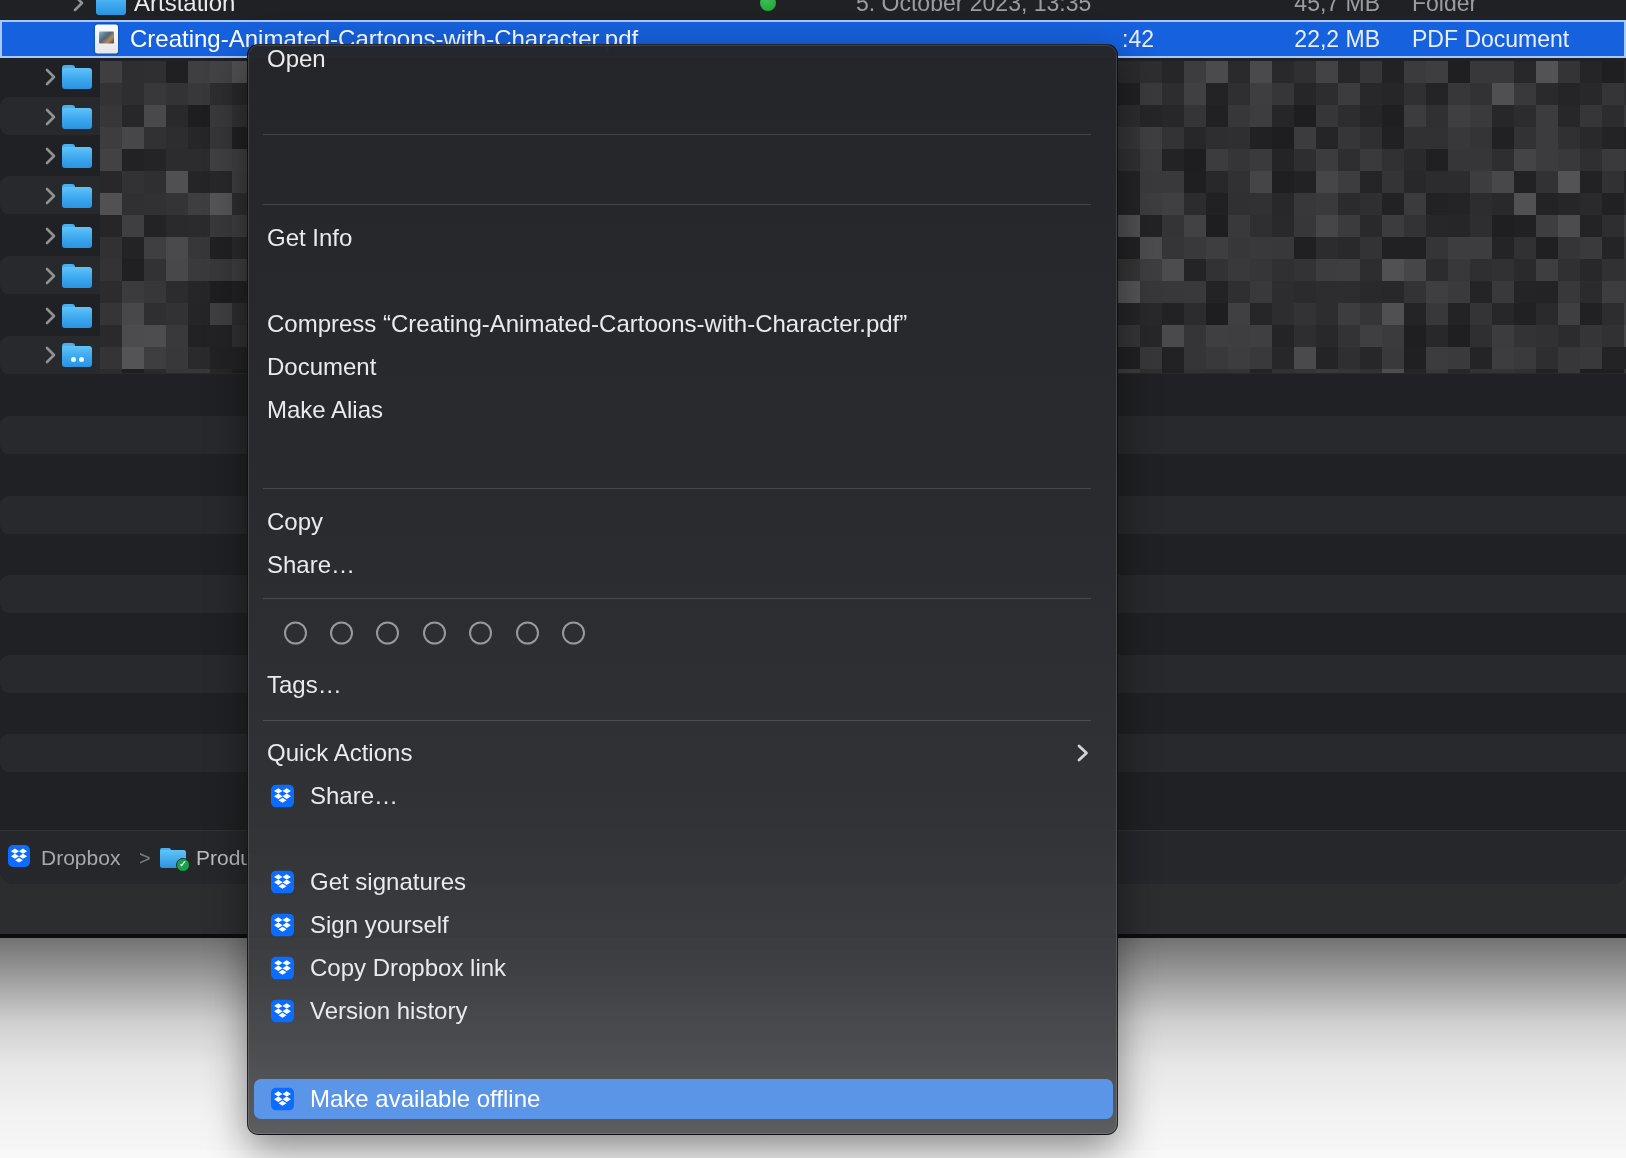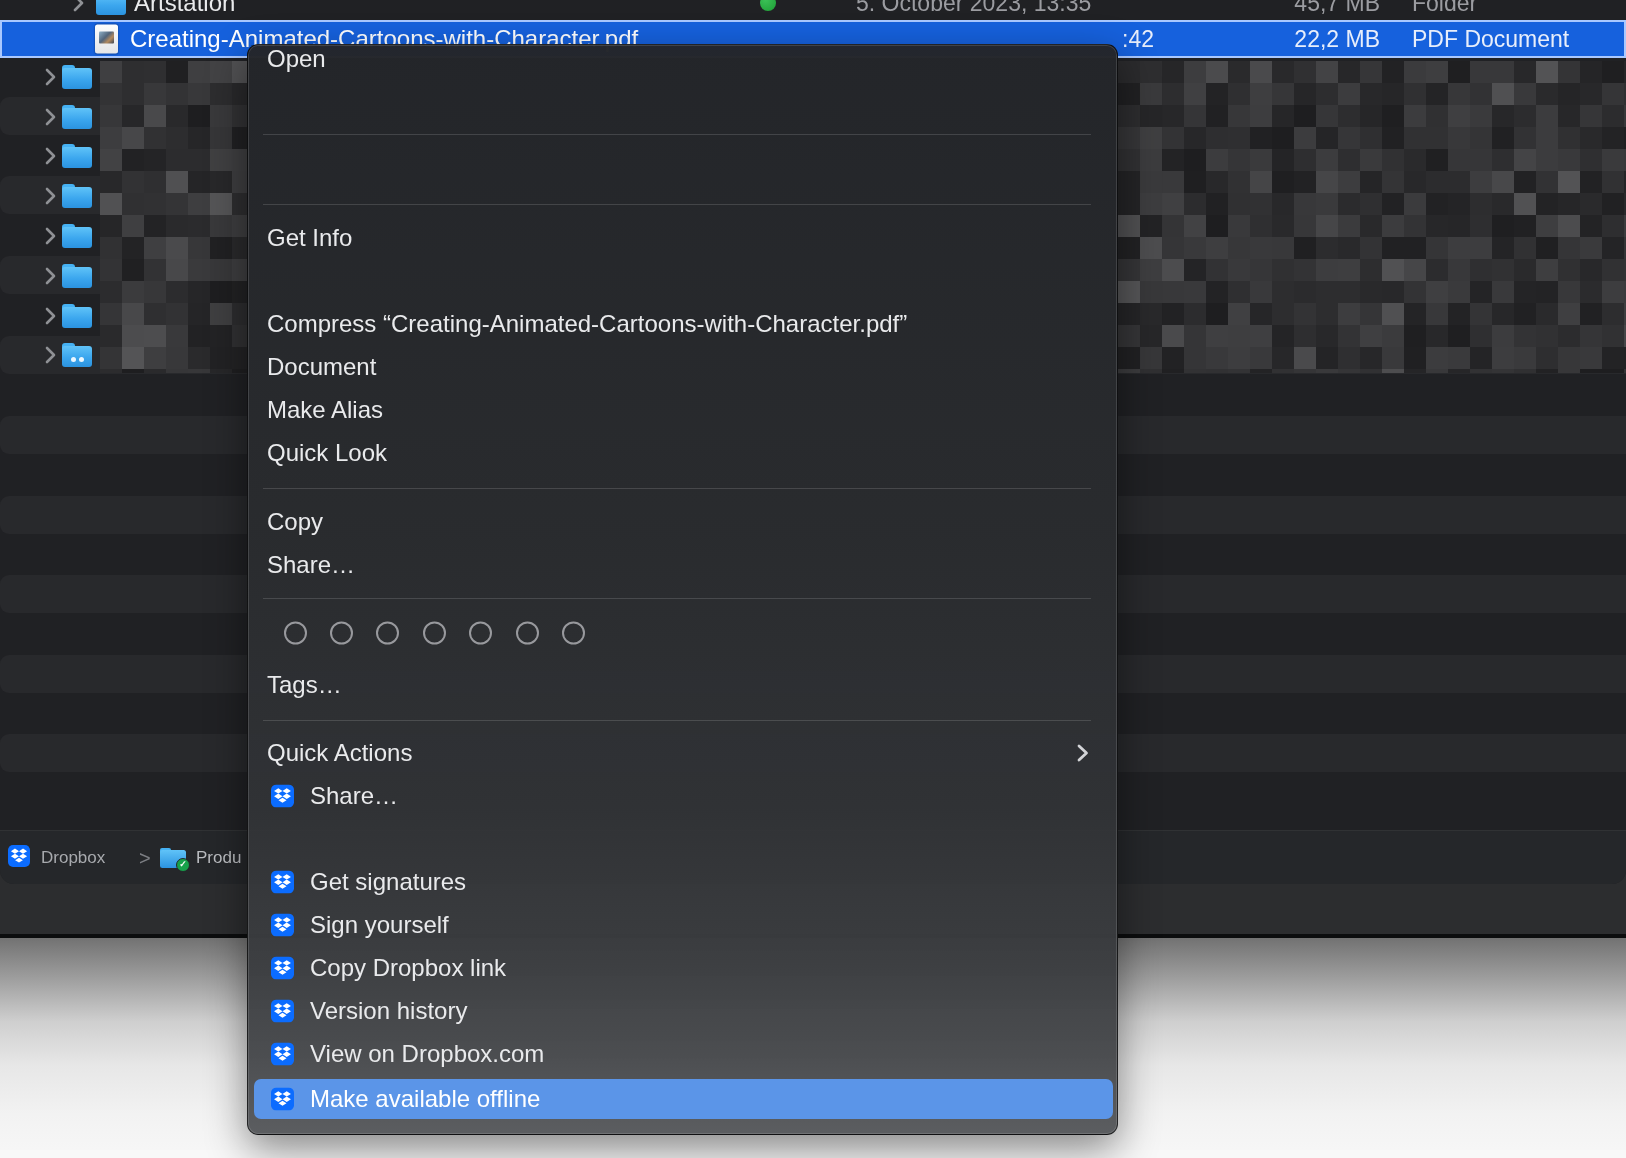--- a/index.html
+++ b/index.html
@@ -32,21 +32,21 @@
                background:#eaf7ff;box-shadow:8px 0 0 #eaf7ff;}
   .pdficon{display:block;width:23px;height:29px;border-radius:2.5px;
            background:linear-gradient(180deg,#fdfdfd,#e4e5e7);box-shadow:0 0 2px rgba(0,0,0,.5);}
   .pdficon i{position:absolute;left:4px;top:7px;width:15px;height:12px;border-radius:1px;display:block;
              background:linear-gradient(135deg,#8fb1c9 0%,#51647a 45%,#b38a5e 70%,#3c4554 100%);}
 
   
   #pathbar{position:absolute;left:0;top:830px;width:1626px;height:54px;
            border-top:1px solid rgba(255,255,255,.05);background:#25272a;}
   #pathbar .pitem{position:absolute;top:50%;transform:translateY(-50%);white-space:nowrap;}
-  .ptext{font-size:17px;color:#a7a9ad;}
+  .ptext{font-size:21px;color:#a7a9ad;}
   .psep{font-size:20px;color:#7c7e83;}
   .pfold{width:26px;height:20px;}
   .pfold .tab{width:11px;height:6px;background:#45b1f3;position:absolute;top:0;left:0;border-radius:2px 2px 0 0;}
   .pfold .fbody{position:absolute;top:2.5px;left:0;width:26px;height:17.5px;border-radius:2.5px;
                 background:linear-gradient(180deg,#60c3f8,#2b93e0);}
   .badge{position:absolute;right:-4px;bottom:-4px;width:14px;height:14px;border-radius:50%;
          background:#17a24b;border:1.5px solid #25272a;color:#fff;font-size:9px;line-height:11px;
          text-align:center;font-weight:bold;}
 
   #gapStrip{position:absolute;left:0;top:884px;width:1626px;height:50px;background:#2c2d2f;}
@@ -702,23 +702,20 @@
       </div>
       <div class="mitem" style="top: 259px;">
         <span class="mlabel">Compress “Creating-Animated-Cartoons-with-Character.pdf”</span>
       </div>
       <div class="mitem" style="top: 302px;">
         <span class="mlabel">Document</span>
       </div>
       <div class="mitem" style="top: 345px;">
         <span class="mlabel">Make Alias</span>
       </div>
-      <div class="mitem" style="top: 388px;">
-        <span class="mlabel">Quick Look</span>
-      </div>
       <div class="msep" style="top: 443px;"></div>
       <div class="mitem" style="top: 457px;">
         <span class="mlabel">Copy</span>
       </div>
       <div class="mitem" style="top: 500px;">
         <span class="mlabel">Share…</span>
       </div>
       <div class="msep" style="top: 553px;"></div>
       <div class="mitem" style="top: 568px;">
         <span class="tagcircle" style="left: 29.5px;"></span>
@@ -797,33 +794,20 @@
             <g fill="#fff">
               <polygon points="3.2,6.7 7.6,3.9 12,6.7 7.6,9.5"></polygon>
               <polygon points="12,6.7 16.4,3.9 20.8,6.7 16.4,9.5"></polygon>
               <polygon points="3.2,12.3 7.6,9.5 12,12.3 7.6,15.1"></polygon>
               <polygon points="12,12.3 16.4,9.5 20.8,12.3 16.4,15.1"></polygon>
               <polygon points="7.8,16.5 12,13.9 16.2,16.5 12,19.1"></polygon>
             </g>
           </svg></span>
         <span class="mlabel">Version history</span>
       </div>
-      <div class="mitem withicon" style="top: 989px;">
-        <span class="micon"><svg width="23" height="23" viewBox="0 0 24 24">
-            <rect width="24" height="24" rx="5.5" fill="#0b6cff"></rect>
-            <g fill="#fff">
-              <polygon points="3.2,6.7 7.6,3.9 12,6.7 7.6,9.5"></polygon>
-              <polygon points="12,6.7 16.4,3.9 20.8,6.7 16.4,9.5"></polygon>
-              <polygon points="3.2,12.3 7.6,9.5 12,12.3 7.6,15.1"></polygon>
-              <polygon points="12,12.3 16.4,9.5 20.8,12.3 16.4,15.1"></polygon>
-              <polygon points="7.8,16.5 12,13.9 16.2,16.5 12,19.1"></polygon>
-            </g>
-          </svg></span>
-        <span class="mlabel">View on Dropbox.com</span>
-      </div>
       <div class="mitem withicon hl" style="top: 1034px; background: rgb(91, 149, 232);">
         <span class="micon"><svg width="23" height="23" viewBox="0 0 24 24">
             <rect width="24" height="24" rx="5.5" fill="#0b6cff"></rect>
             <g fill="#fff">
               <polygon points="3.2,6.7 7.6,3.9 12,6.7 7.6,9.5"></polygon>
               <polygon points="12,6.7 16.4,3.9 20.8,6.7 16.4,9.5"></polygon>
               <polygon points="3.2,12.3 7.6,9.5 12,12.3 7.6,15.1"></polygon>
               <polygon points="12,12.3 16.4,9.5 20.8,12.3 16.4,15.1"></polygon>
               <polygon points="7.8,16.5 12,13.9 16.2,16.5 12,19.1"></polygon>
             </g>

